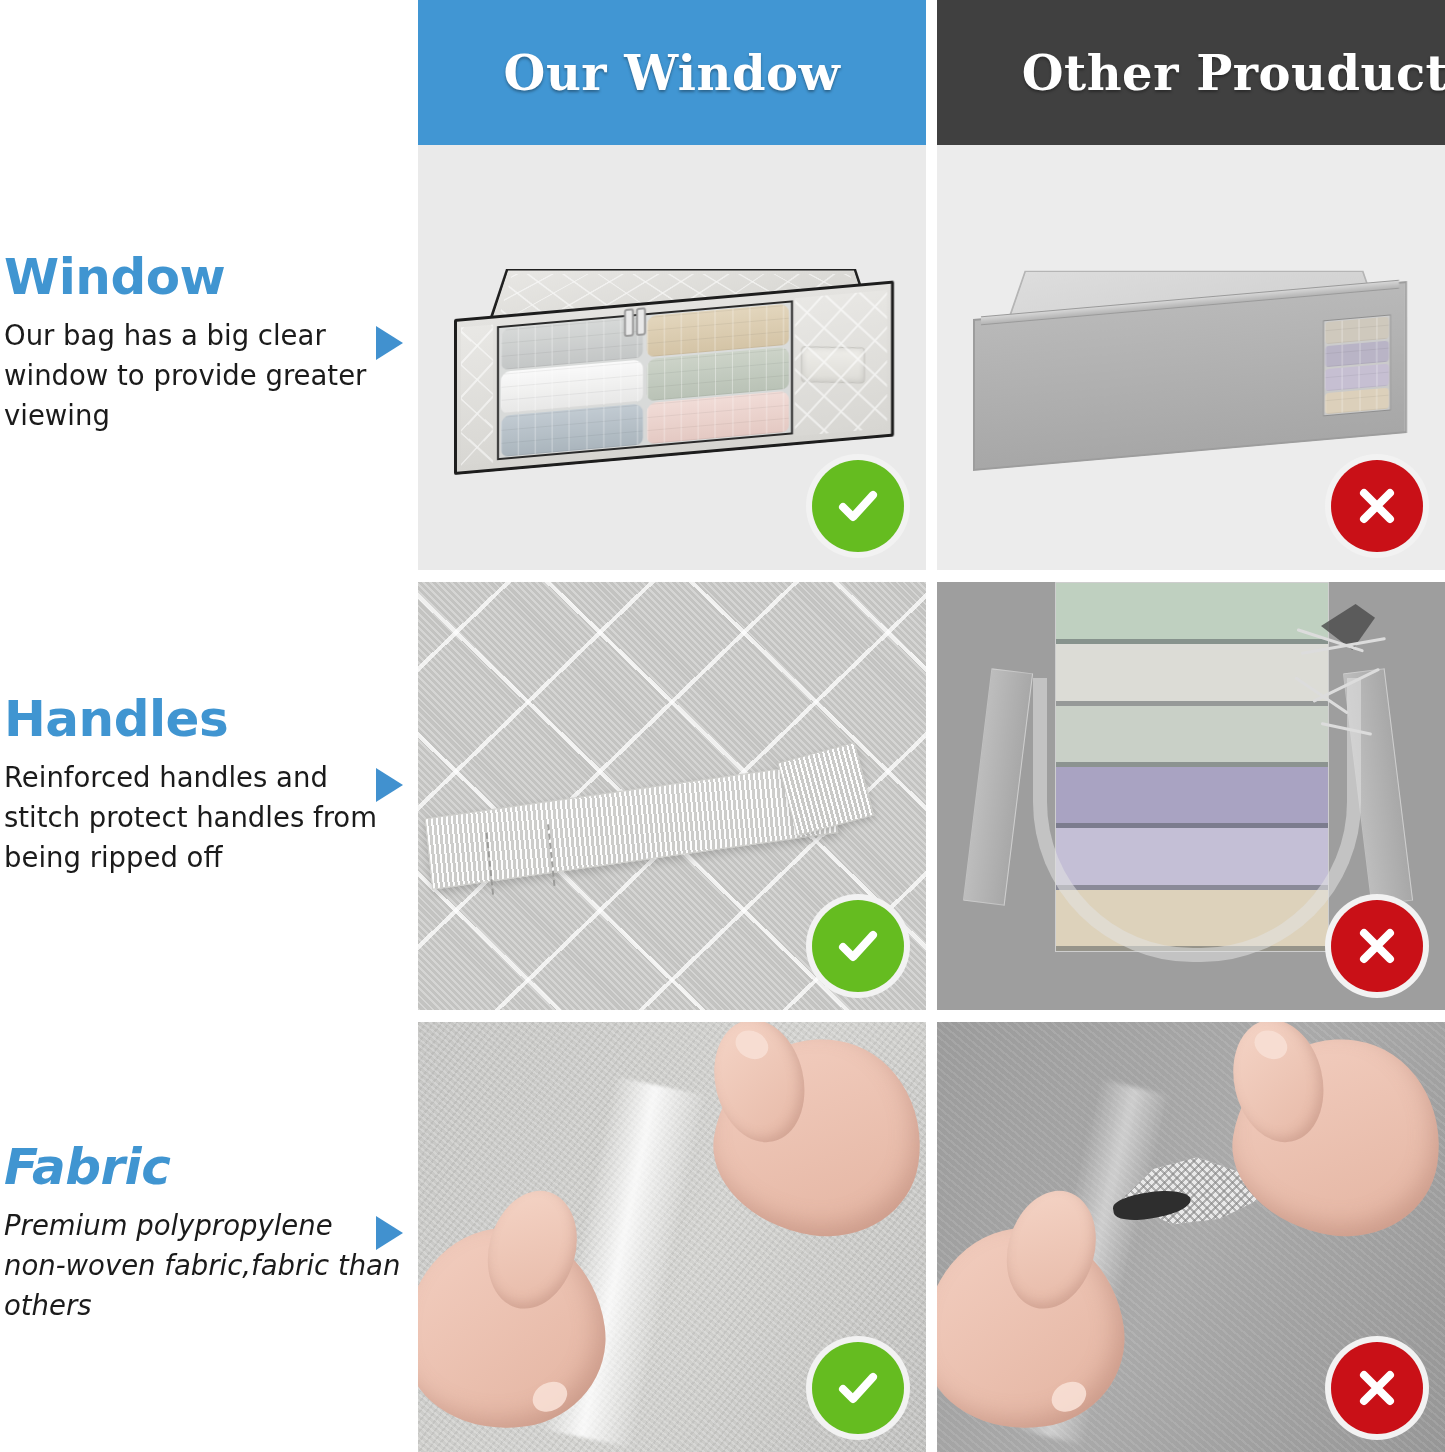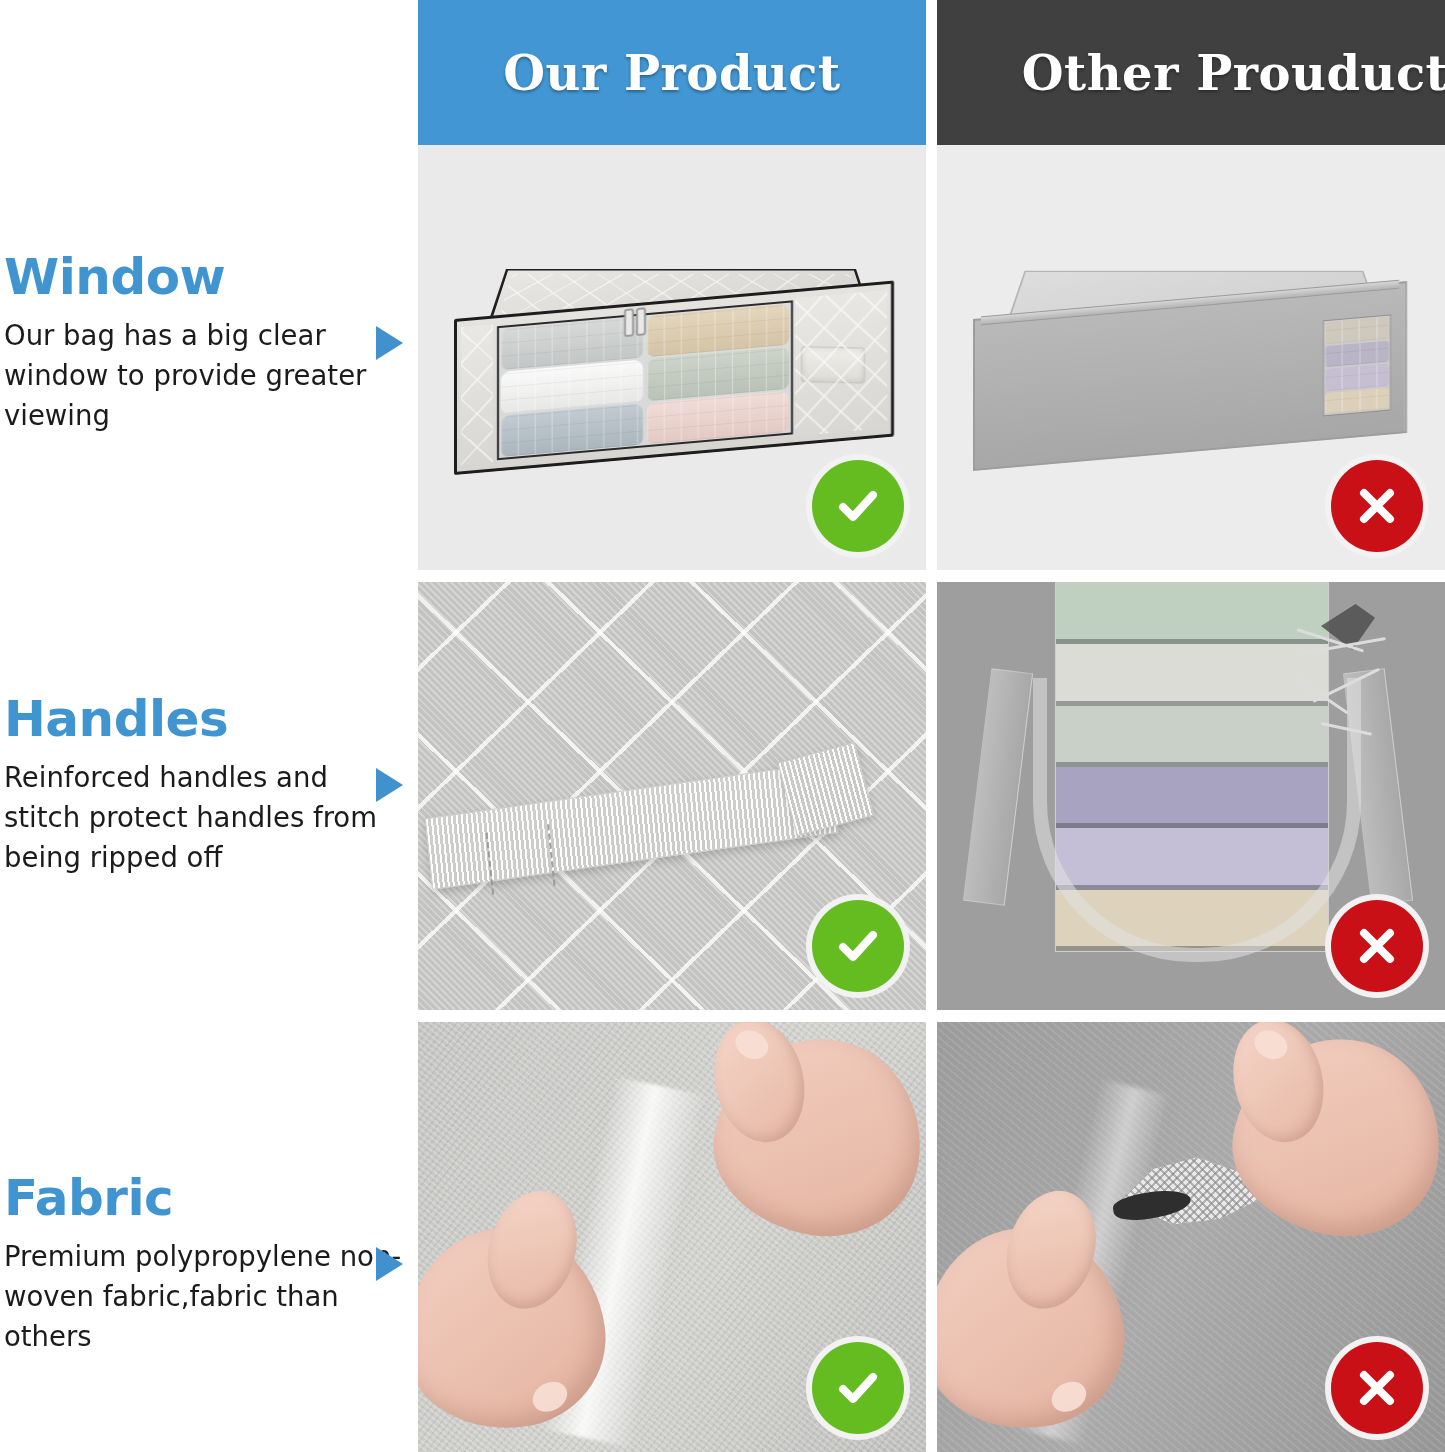--- a/index.html
+++ b/index.html
@@ -343,34 +343,34 @@
     </div>
 
     <div class="feature" style="top:694px;">
       <div class="ftitle">Handles</div>
       <div class="fbodywrap">
         <p class="fbody">Reinforced handles and stitch protect handles from being ripped off</p>
         <span class="arrow" style="left:376px;top:10px;"></span>
       </div>
     </div>
 
-    <div class="feature" style="top:1173px;">
+    <div class="feature" style="top:1142px;font-style:italic;">
       <div class="ftitle">Fabric</div>
       <div class="fbodywrap">
         <p class="fbody">Premium polypropylene non-woven fabric,fabric than others</p>
         <span class="arrow" style="left:376px;top:10px;"></span>
       </div>
     </div>
 
   </div>
 
   <div class="grid">
 
     <div class="hdr hdr-ours">
-      <span>Our Product</span>
+      <span>Our Window</span>
     </div>
     <div class="hdr hdr-other">
       <span>Other Prouduct</span>
     </div>
 
     <div class="cell left r1">
       <div class="scene s-bag-bg">
         <div class="bag">
           <div class="bag-top"></div>
           <div class="bag-body">

